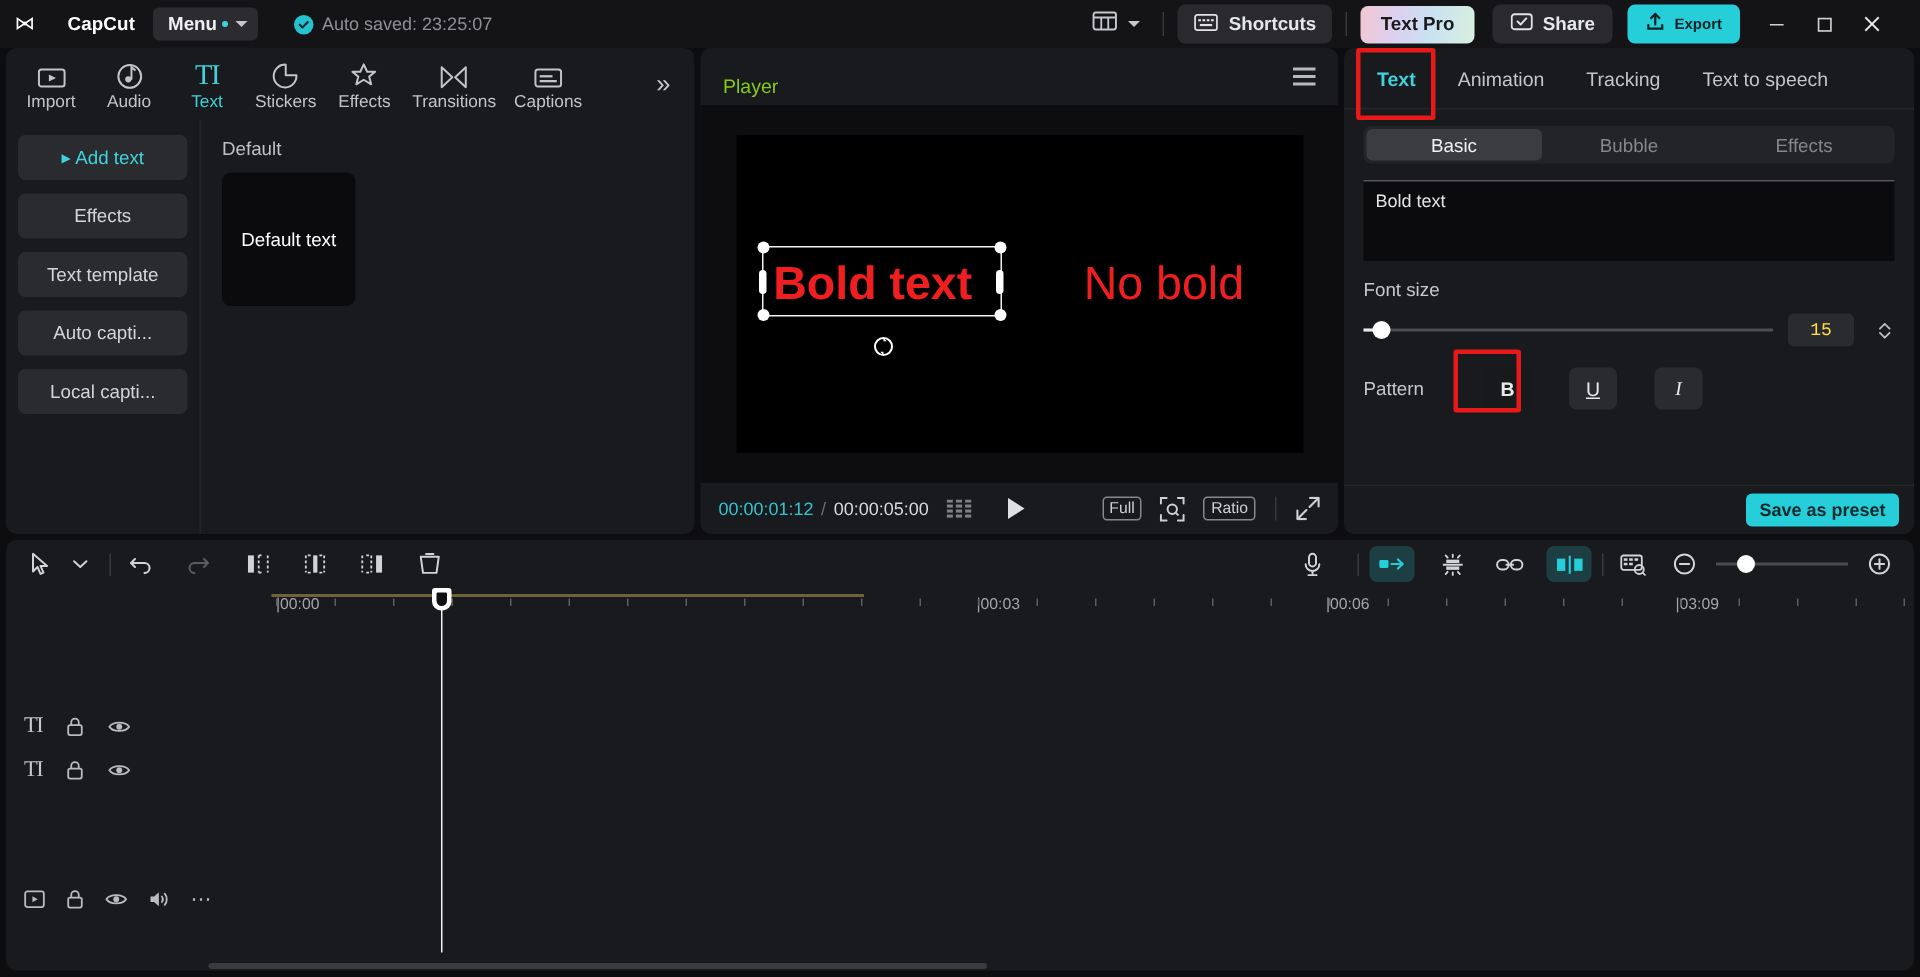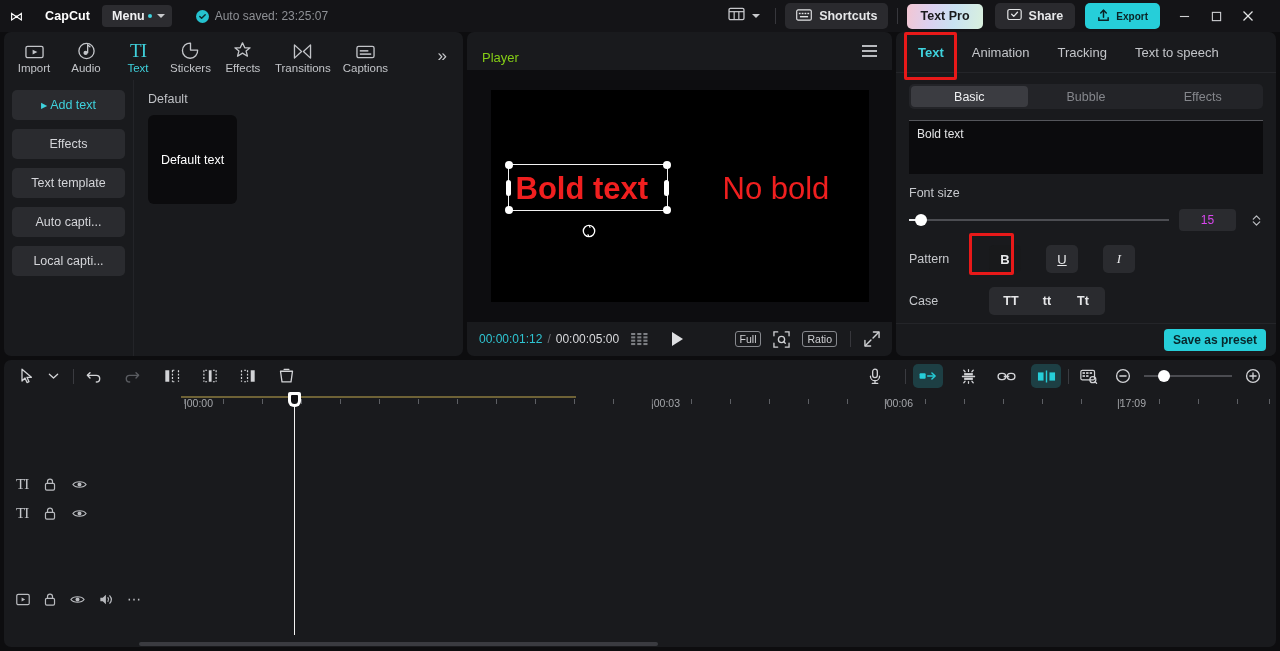--- a/index.html
+++ b/index.html
@@ -151,23 +151,23 @@
     border-top: 1px solid #55565b;
     padding: 6px 8px; font-size: 12px; color: #e3e4e6; cursor: text;
   }
   .row-label { font-size: 12.5px; color: #c6c8cc; }
   .fs-row { margin: 12px 13px 0 13px; }
   .slider-row { display: flex; align-items: center; gap: 10px; margin-top: 9px; }
   .track { flex: 1; height: 2px; background: #4c4d52; position: relative; }
   .track .fill { position: absolute; left: 0; top: 0; height: 2px; width: 10px; background: #e9eaec; }
   .knob { position: absolute; left: 6px; top: -5px; width: 12px; height: 12px; border-radius: 50%; background: #fff; cursor: pointer; }
   .numbox {
-    width: 57px; height: 22px; background: #2a2b2f; border-radius: 4px;
+    width: 44px; height: 22px; background: #2a2b2f; border-radius: 4px;
     display: flex; align-items: center; justify-content: center;
-    font-size: 12px; color: #d946ef; cursor: text;
+    font-size: 12px; color: #fde047; cursor: text; font-family: Liberation Mono, monospace;
   }
   .spinner { width: 14px; display: flex; flex-direction: column; align-items: center; gap: 1px; cursor: pointer; margin-left: 3px;}
   .ctrl-row { display: flex; align-items: center; margin: 14px 13px 0 13px; gap: 18px; }
   .ctrl-row .row-label { width: 62px; }
   .sqbtn {
     width: 32px; height: 28px; background: #2a2b2f; border-radius: 5px;
     display: flex; align-items: center; justify-content: center;
     font-size: 13px; color: #e8e9eb; cursor: pointer; margin-right: 7px;
   }
   .sqbtn.dark { background: #18191b; }
@@ -550,34 +550,20 @@
         <span class="sqbtn" style="text-decoration:underline;">
           <span>U</span>
         </span>
         <span class="sqbtn" style="font-style:italic;font-family:'Liberation Serif',serif;">
           <span>I</span>
         </span>
       </div>
 
       <div class="hl-box" style="left:73px; top:201px; width:45px; height:42px;"></div>
 
-      <div class="ctrl-row">
-        <span class="row-label">Case</span>
-        <span class="case-group">
-          <span class="case-btn">
-            <span>TT</span>
-          </span>
-          <span class="case-btn">
-            <span>tt</span>
-          </span>
-          <span class="case-btn">
-            <span>Tt</span>
-          </span>
-        </span>
-      </div>
 
       <div style="position:absolute;left:82px;top:311px;width:78px;height:18px;background:#2a2b2f;border-radius:5px;"></div>
       <div style="position:absolute;left:83px;top:316px;width:64px;height:4px;background:#e81919;border-radius:2px;"></div>
 
       <div class="rp-footer">
         <span class="preset-btn">
           <span>Save as preset</span>
         </span>
       </div>
     </div>
@@ -711,21 +697,21 @@
             <line x1="5.2" y1="8.5" x2="11.8" y2="8.5" stroke="#d2d3d6" stroke-width="1.4" stroke-linecap="round"></line>
             <line x1="8.5" y1="5.2" x2="8.5" y2="11.8" stroke="#d2d3d6" stroke-width="1.4" stroke-linecap="round"></line>
           </svg>
       </span>
     </div>
 
     <div class="ruler">
       <span class="ruler-label" style="left:180px;">|00:00</span>
       <span class="ruler-label" style="left:647px;">|00:03</span>
       <span class="ruler-label" style="left:880px;">|00:06</span>
-      <span class="ruler-label" style="left:1113px;">|17:09</span>
+      <span class="ruler-label" style="left:1113px;">|03:09</span>
       <span class="tick" style="left:180px;"></span>
       <span class="tick" style="left:219px;"></span>
       <span class="tick" style="left:258px;"></span>
       <span class="tick" style="left:297px;"></span>
       <span class="tick" style="left:336px;"></span>
       <span class="tick" style="left:375px;"></span>
       <span class="tick" style="left:414px;"></span>
       <span class="tick" style="left:453px;"></span>
       <span class="tick" style="left:492px;"></span>
       <span class="tick" style="left:531px;"></span>

